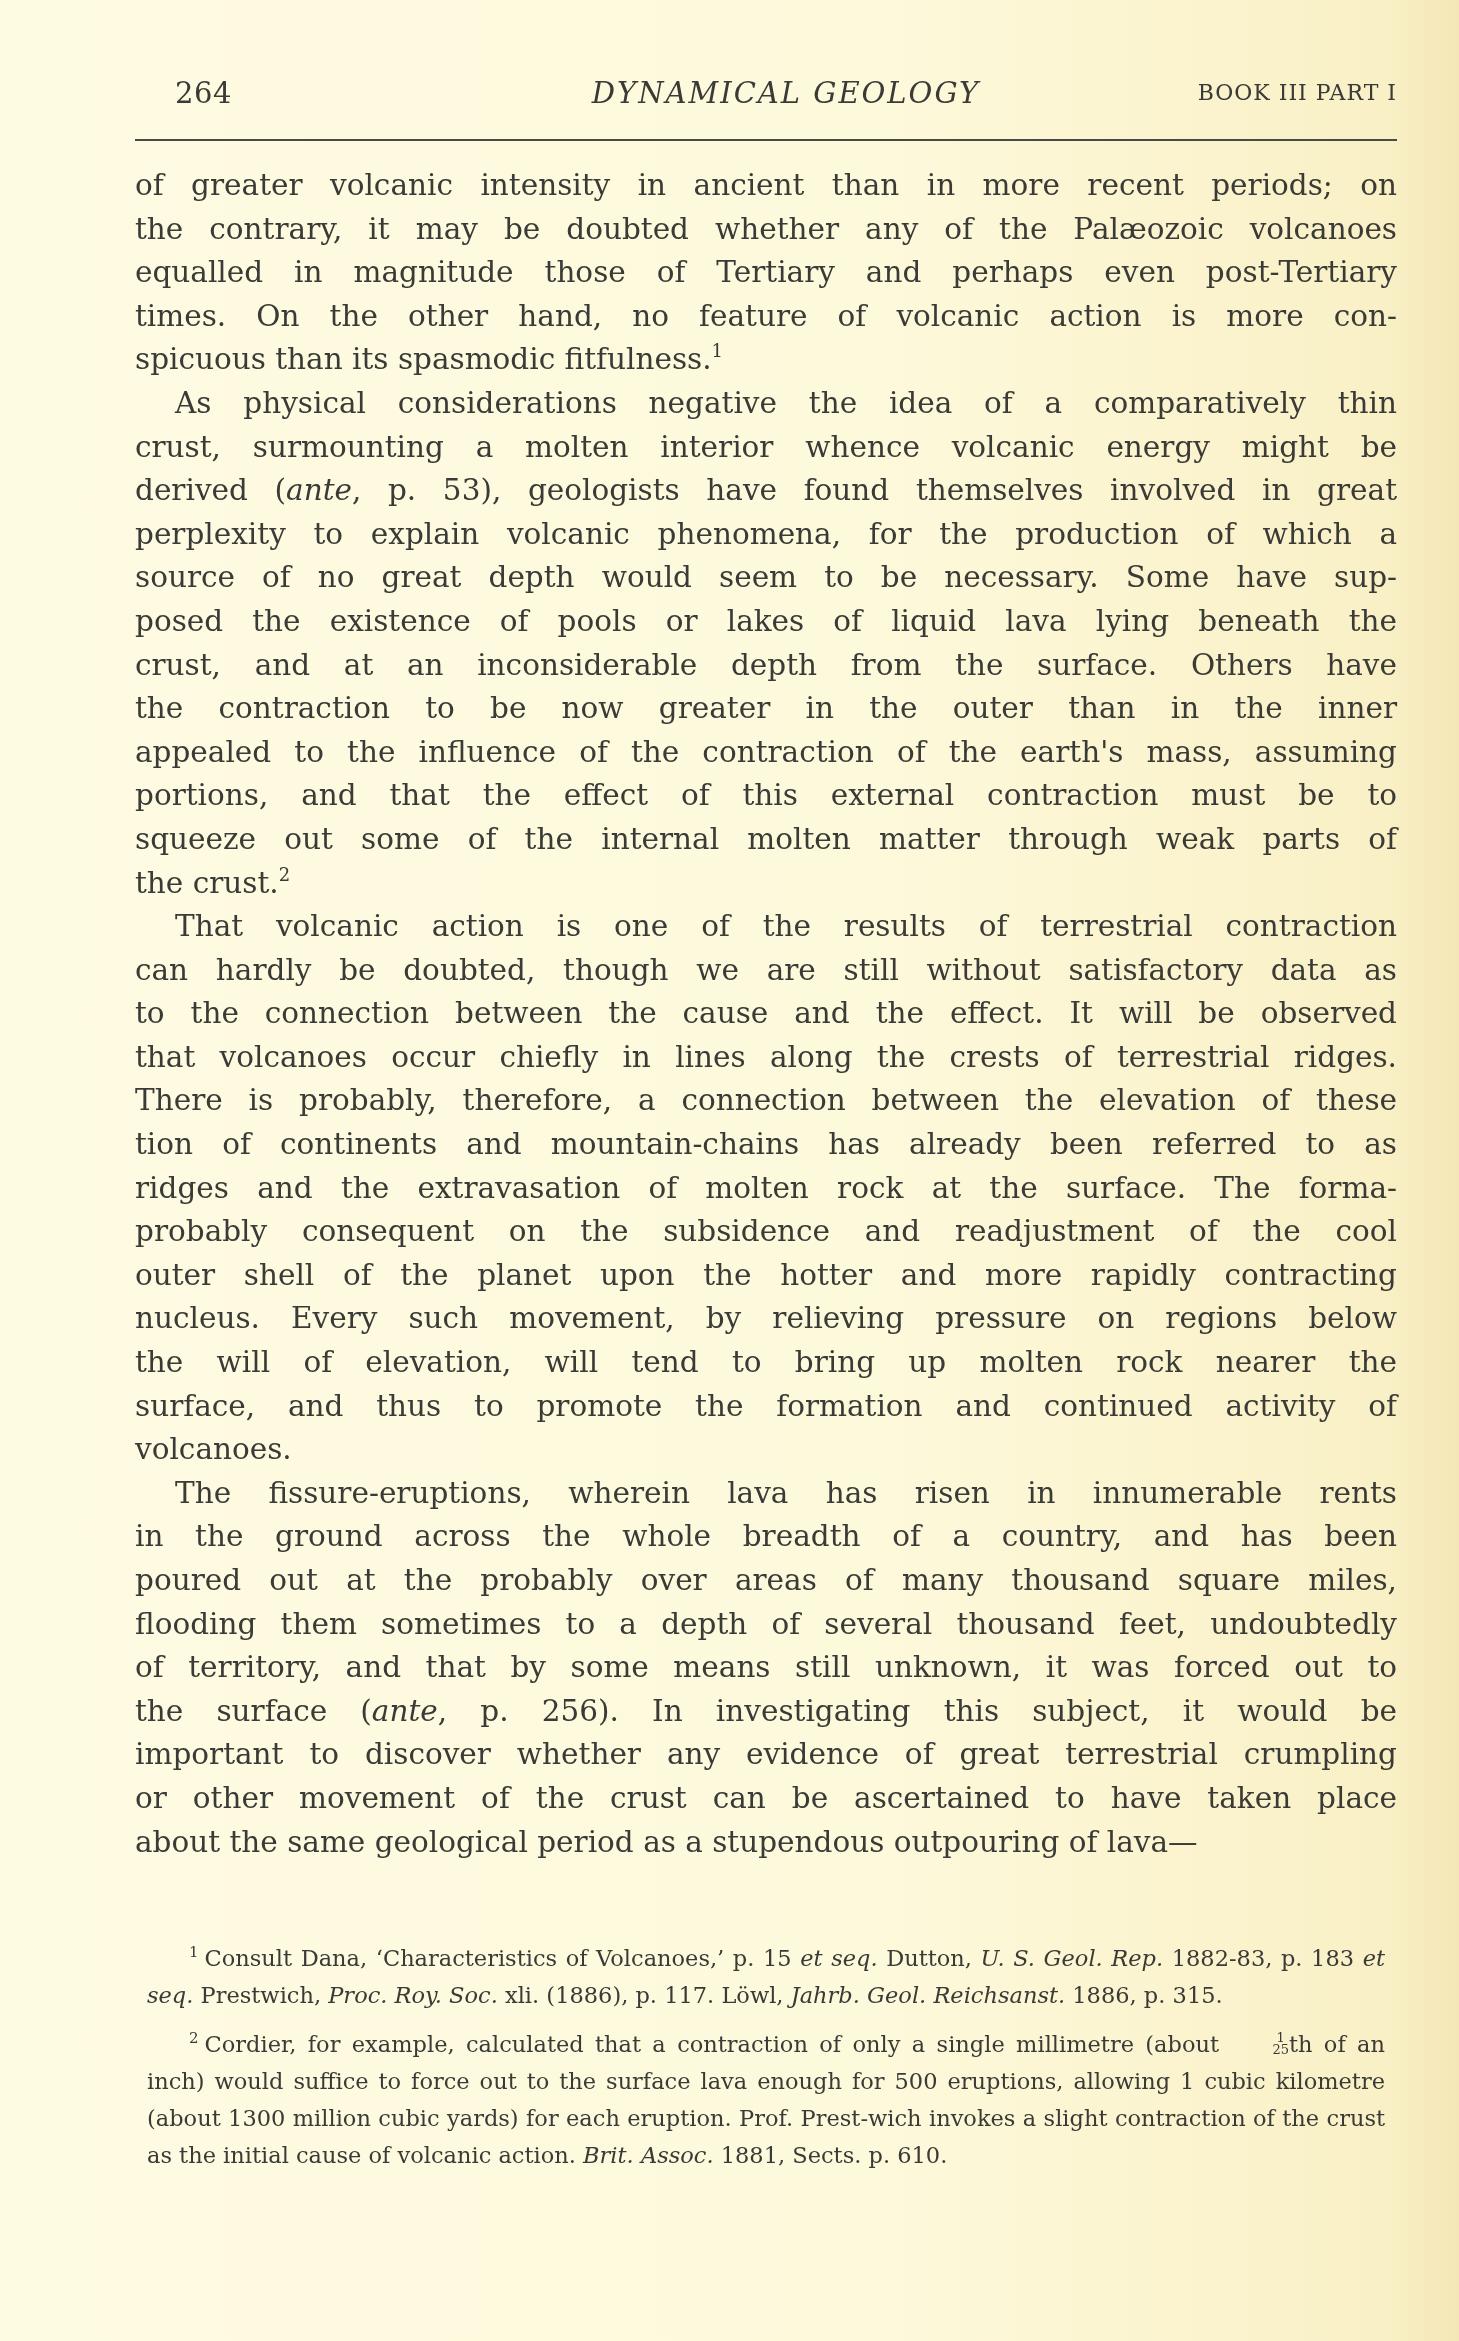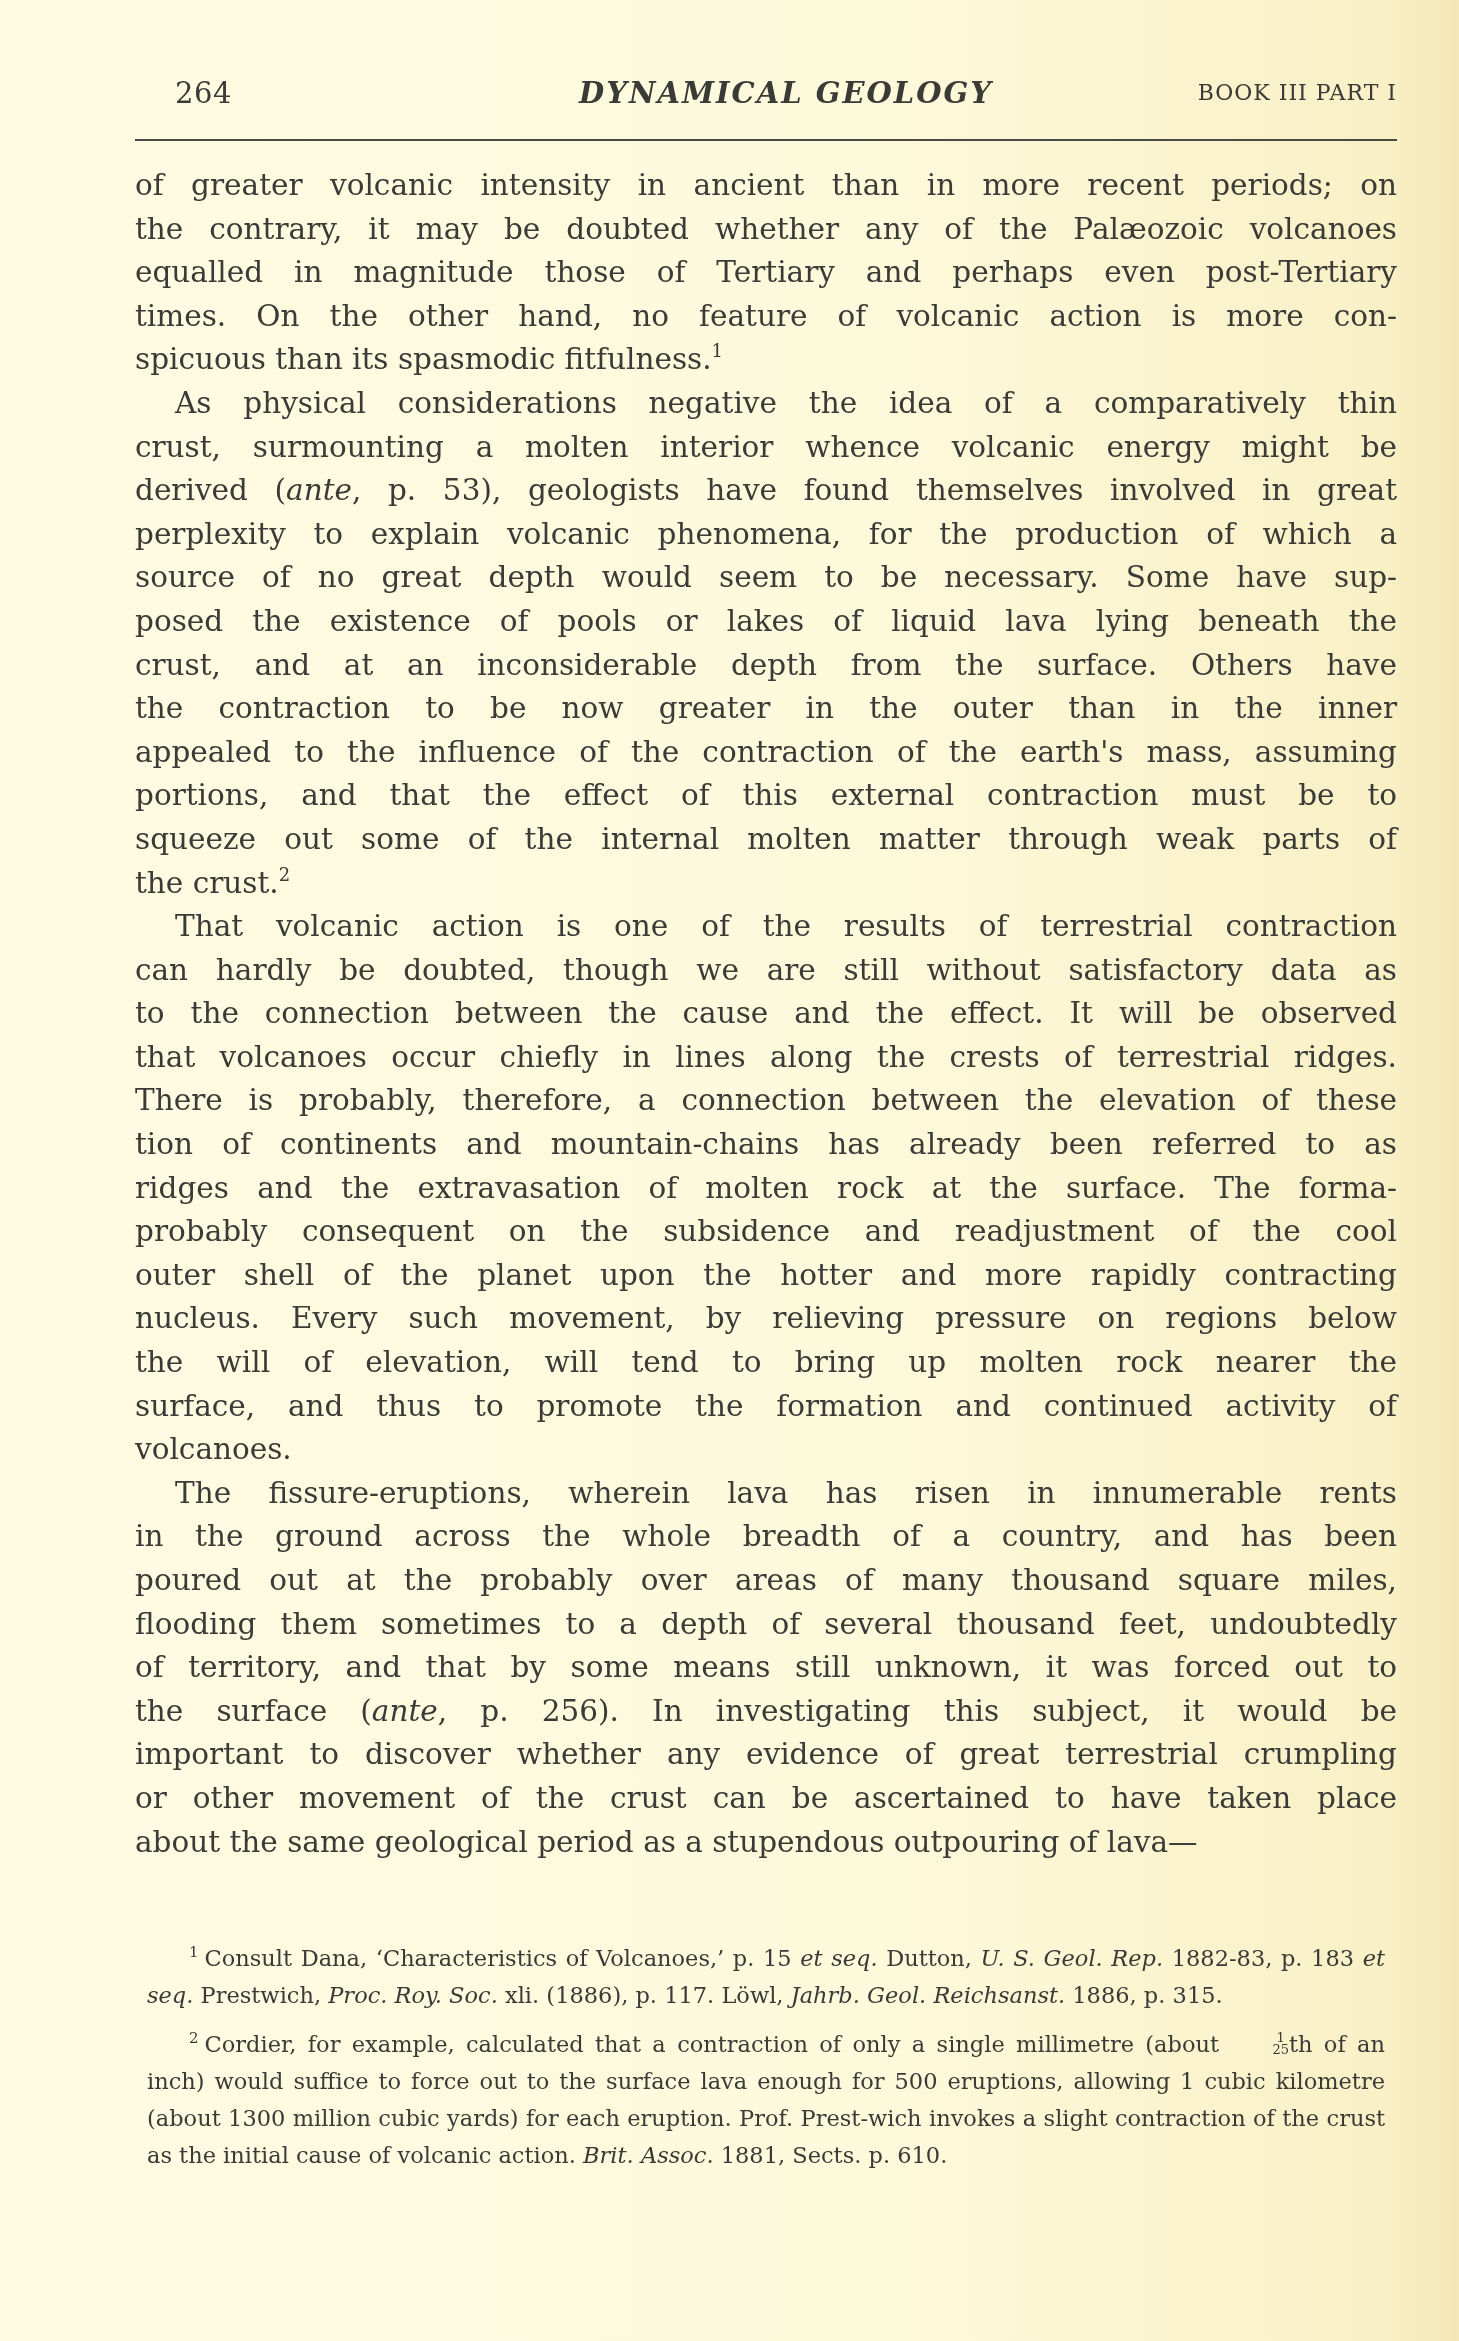--- a/index.html
+++ b/index.html
@@ -13,21 +13,20 @@
   }
   .page { position: absolute; left: 135px; top: 0; width: 1262px; }
   .header {
     position: absolute; top: 76px; left: 0; width: 1262px; height: 40px;
   }
   .header .pno { position: absolute; left: 0; top: 0; font-size: 29px; letter-spacing: 0.5px; margin-left: 40px; }
   .header .title {
     position: absolute; left: 0; right: 0; top: 0; text-align: center;
     font-style: italic; font-size: 29px; letter-spacing: 2px;
     padding-left: 40px;
-    font-weight: bold;
   }
   .header .book {
     position: absolute; right: 0; top: 4px; font-size: 22px; letter-spacing: 1px;
   }
   .rule {
     position: absolute; top: 139px; left: 0; width: 1262px; height: 0;
     border-top: 2.5px solid #4a4a44;
   }
   .body-text {
     position: absolute; top: 164px; left: 0; width: 1262px;

